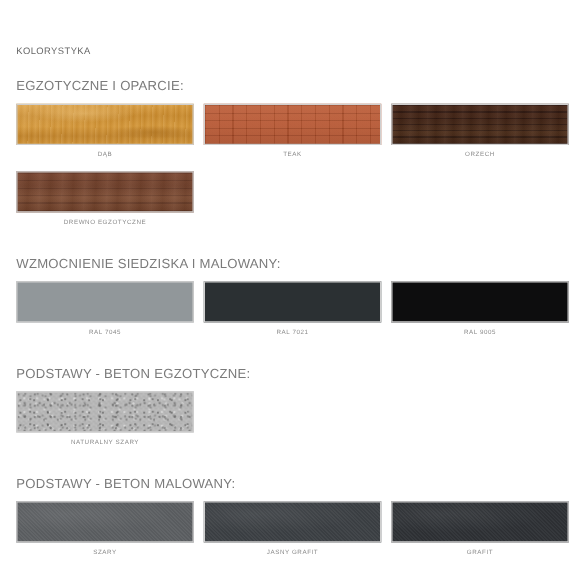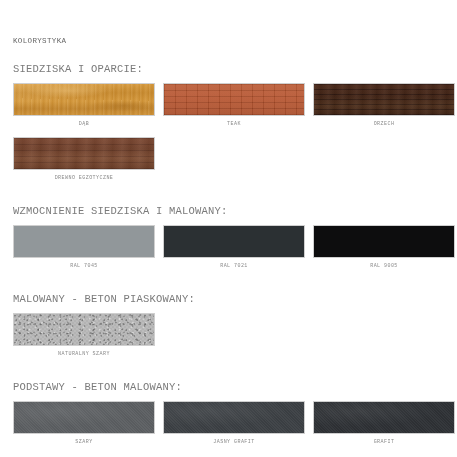--- a/index.html
+++ b/index.html
@@ -13,21 +13,20 @@
     font-family: "Liberation Sans", sans-serif;
     color: #6e6e6e;
     overflow: hidden;
   }
   .page {
     position: relative;
     width: 457px;
     height: 457px;
     box-sizing: border-box;
     padding: 0 13px;
-    font-family: Liberation Mono, monospace;
   }
   .doc-title {
     font-size: 7.5px;
     letter-spacing: 0.35px;
     color: #666666;
     padding-top: 36px;
     line-height: 10px;
   }
   .section {
     margin-top: 0;
@@ -178,21 +177,21 @@
 </style>
 </head>
 <body>
 
 <div class="page">
 
   <div class="doc-title">KOLORYSTYKA</div>
 
   <div id="sections-root">
       <div class="section" style="margin-top: 16px;">
-        <div class="section-heading">SIEDZISKA I OPARCIE:</div>
+        <div class="section-heading">EGZOTYCZNE I OPARCIE:</div>
         <div class="swatch-row">
           <div class="swatch-cell">
             <div class="swatch tex-dab"></div>
             <div class="swatch-label">DĄB</div>
           </div>
           <div class="swatch-cell">
             <div class="swatch tex-teak"></div>
             <div class="swatch-label">TEAK</div>
           </div>
           <div class="swatch-cell">
@@ -218,21 +217,21 @@
             <div class="swatch tex-flat" style="background: rgb(43, 48, 51);"></div>
             <div class="swatch-label">RAL 7021</div>
           </div>
           <div class="swatch-cell">
             <div class="swatch tex-flat" style="background: rgb(13, 13, 14);"></div>
             <div class="swatch-label">RAL 9005</div>
           </div>
         </div>
       </div>
       <div class="section" style="margin-top: 22px;">
-        <div class="section-heading">MALOWANY - BETON PIASKOWANY:</div>
+        <div class="section-heading">PODSTAWY - BETON EGZOTYCZNE:</div>
         <div class="swatch-row">
           <div class="swatch-cell">
             <div class="swatch tex-concrete"></div>
             <div class="swatch-label">NATURALNY SZARY</div>
           </div>
         </div>
       </div>
       <div class="section" style="margin-top: 22px;">
         <div class="section-heading">PODSTAWY - BETON MALOWANY:</div>
         <div class="swatch-row">

